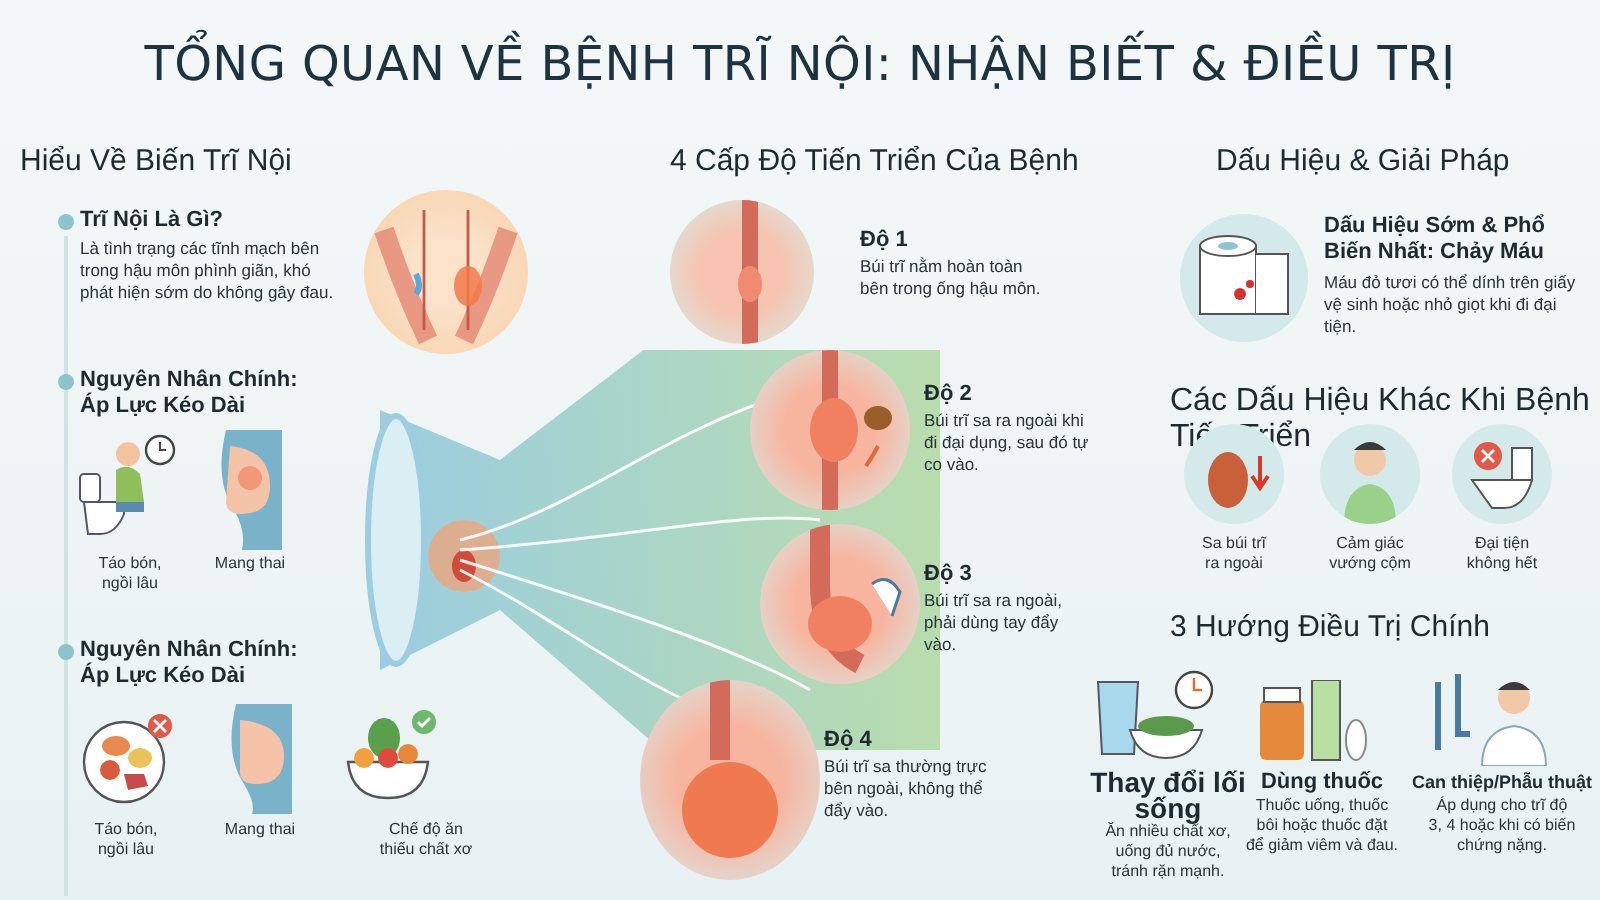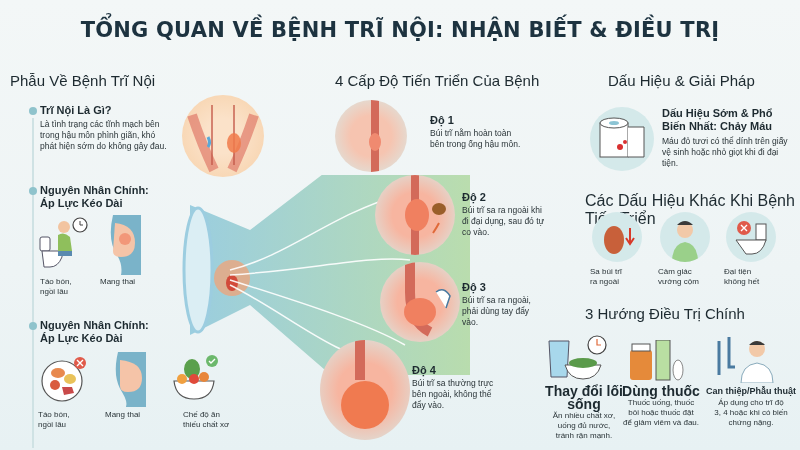--- a/index.html
+++ b/index.html
@@ -1,34 +1,34 @@
 <!DOCTYPE html>
 <html><head>
 <meta charset="utf-8">
 <style>
 *{box-sizing:border-box;margin:0;padding:0}
 html,body{width:800px;height:450px;overflow:hidden}
 body{font-family:"Liberation Sans",sans-serif;color:#1f2a30;background:linear-gradient(180deg,#f3f7f7 0%,#eef4f5 60%,#e7f1f3 100%);position:relative}
 .abs{position:absolute}
-.title{left:0;top:18px;width:800px;text-align:center;font-family:"DejaVu Sans",sans-serif;font-weight:bold;font-size:21px;color:#1d3340;letter-spacing:0.2px}
+.title{left:0;top:18px;width:800px;text-align:center;font-family:"DejaVu Sans",sans-serif;font-weight:normal;font-size:24px;color:#1d3340;letter-spacing:0.2px}
 .h2{font-size:15px;font-weight:normal;color:#1d2a30}
 .h3{font-size:11px;font-weight:bold;color:#1d2a30;line-height:13px}
 .p{font-size:8.5px;line-height:11px;color:#2a3438}
-.cap{font-size:8px;line-height:10px;color:#2a3438}
+.cap{font-size:8px;line-height:10px;text-align:center;color:#2a3438}
 .vline{left:32px;top:118px;width:2px;height:330px;background:#cfe2e4}
 .dot{width:8px;height:8px;border-radius:50%;background:#8fc3cc}
 .circ{border-radius:50%;overflow:hidden}
 .funnel{left:170px;top:175px;width:300px;height:200px}
 </style>
 </head>
 <body>
 
 <div class="abs title">TỔNG QUAN VỀ BỆNH TRĨ NỘI: NHẬN BIẾT &amp; ĐIỀU TRỊ</div>
 
-<div class="abs h2" style="left:10px;top:72px">Phẫu Về Bệnh Trĩ Nội</div>
+<div class="abs h2" style="left:10px;top:72px">Hiểu Về Biến Trĩ Nội</div>
 <div class="abs vline"></div>
 
 <div class="abs dot" style="left:29px;top:107px"></div>
 <div class="abs h3" style="left:40px;top:104px">Trĩ Nội Là Gì?</div>
 <div class="abs p" style="left:40px;top:119px;width:130px">Là tình trạng các tĩnh mạch bên trong hậu môn phình giãn, khó phát hiện sớm do không gây đau.</div>
 
 <div class="abs dot" style="left:29px;top:187px"></div>
 <div class="abs h3" style="left:40px;top:184px">Nguyên Nhân Chính:</div>
 <div class="abs h3" style="left:40px;top:197px">Áp Lực Kéo Dài</div>
 
@@ -255,21 +255,21 @@
       <path d="M26 48 q0-18 16-20 q16 2 16 20z" fill="#fff" stroke="#8ab"></path>
     </svg></div>
 
 <div class="abs" style="left:543px;top:385px;width:82px;text-align:center">
 <div class="h3" style="font-size:14px">Thay đổi lối sống</div>
 <div class="cap">Ăn nhiều chất xơ,</div>
     <div class="cap">uống đủ nước,</div>
     <div class="cap">tránh rặn mạnh.</div>
   </div>
 <div class="abs" style="left:620px;top:385px;width:82px;text-align:center">
-<div class="h3" style="font-size:14px">Dùng thuốc</div>
+<div class="h3" style="font-size:11px">Dùng thuốc</div>
 <div class="cap">Thuốc uống, thuốc</div>
     <div class="cap">bôi hoặc thuốc đặt</div>
     <div class="cap">để giảm viêm và đau.</div>
   </div>
 <div class="abs" style="left:705px;top:385px;width:92px;text-align:center">
 <div class="h3" style="font-size:9px">Can thiệp/Phẫu thuật</div>
 <div class="cap">Áp dụng cho trĩ độ</div>
     <div class="cap">3, 4 hoặc khi có biến</div>
     <div class="cap">chứng nặng.</div>
   </div>

